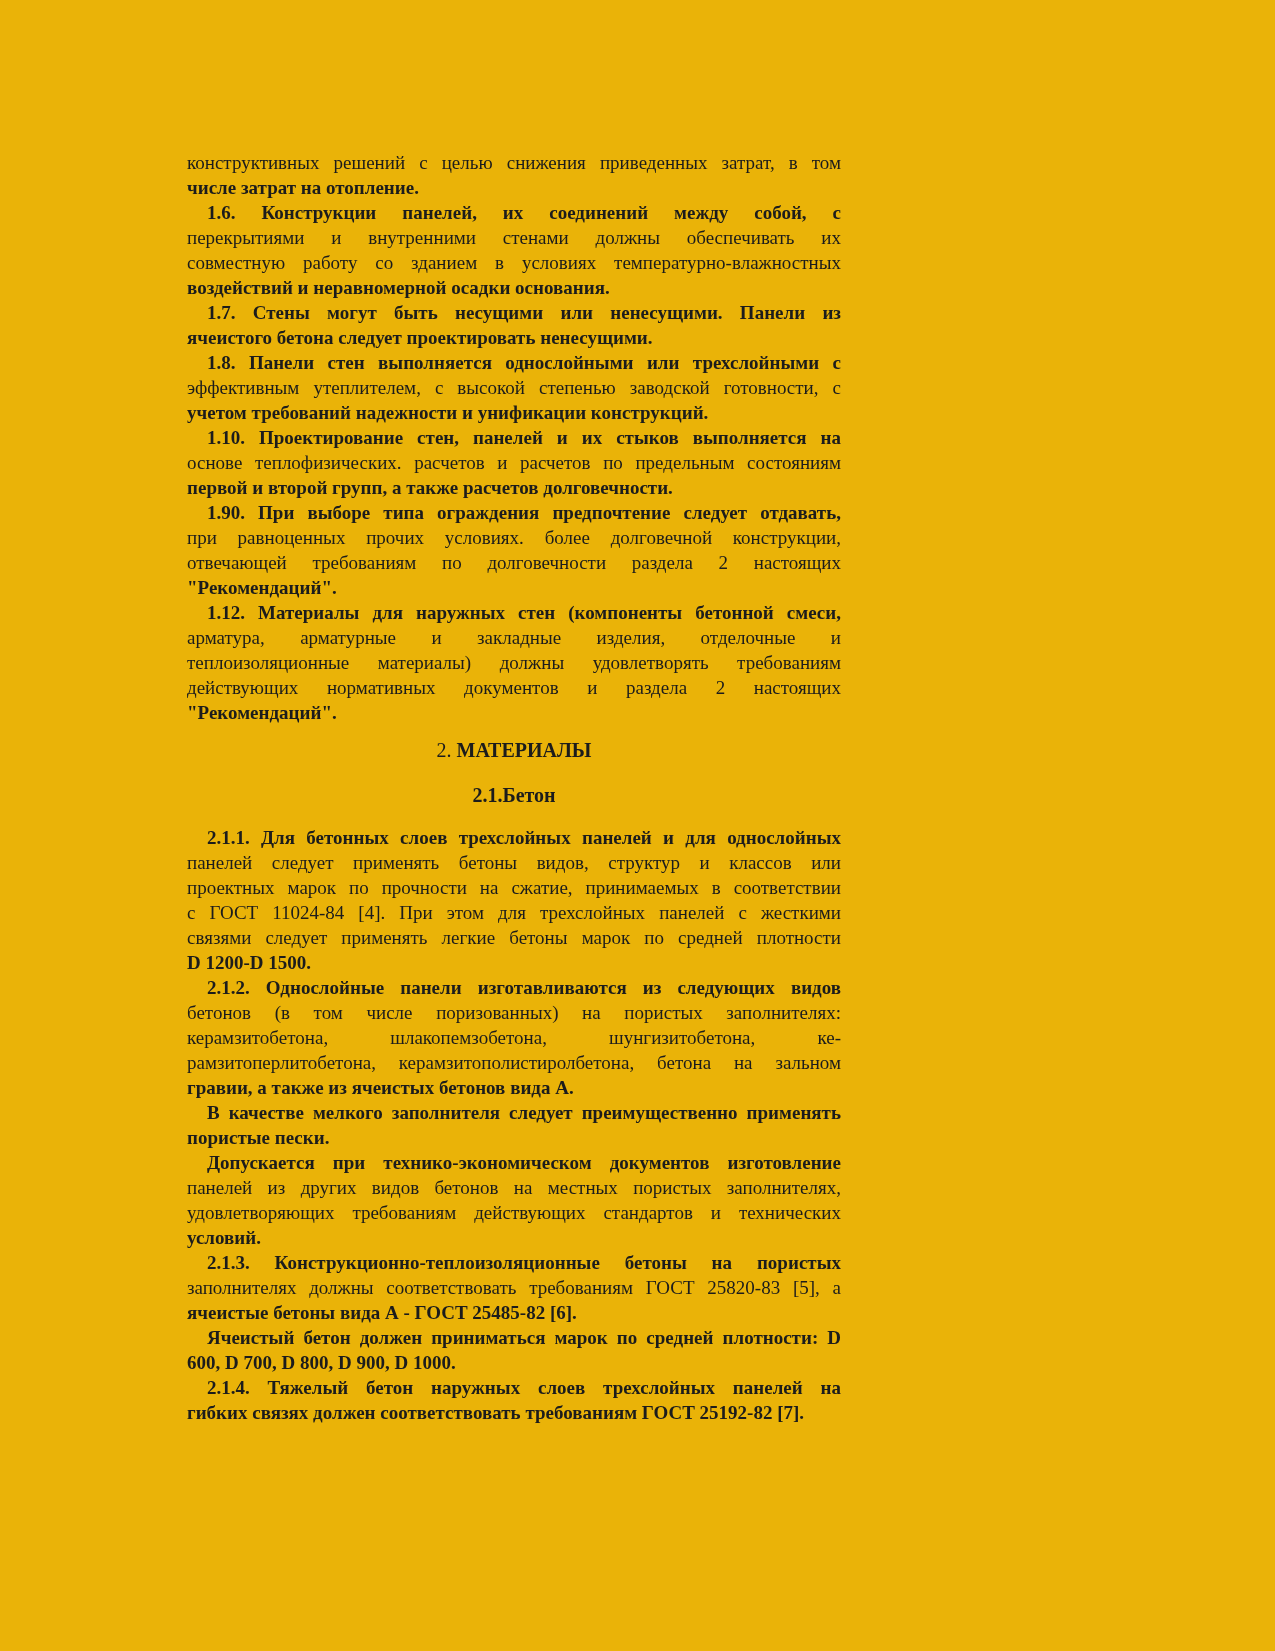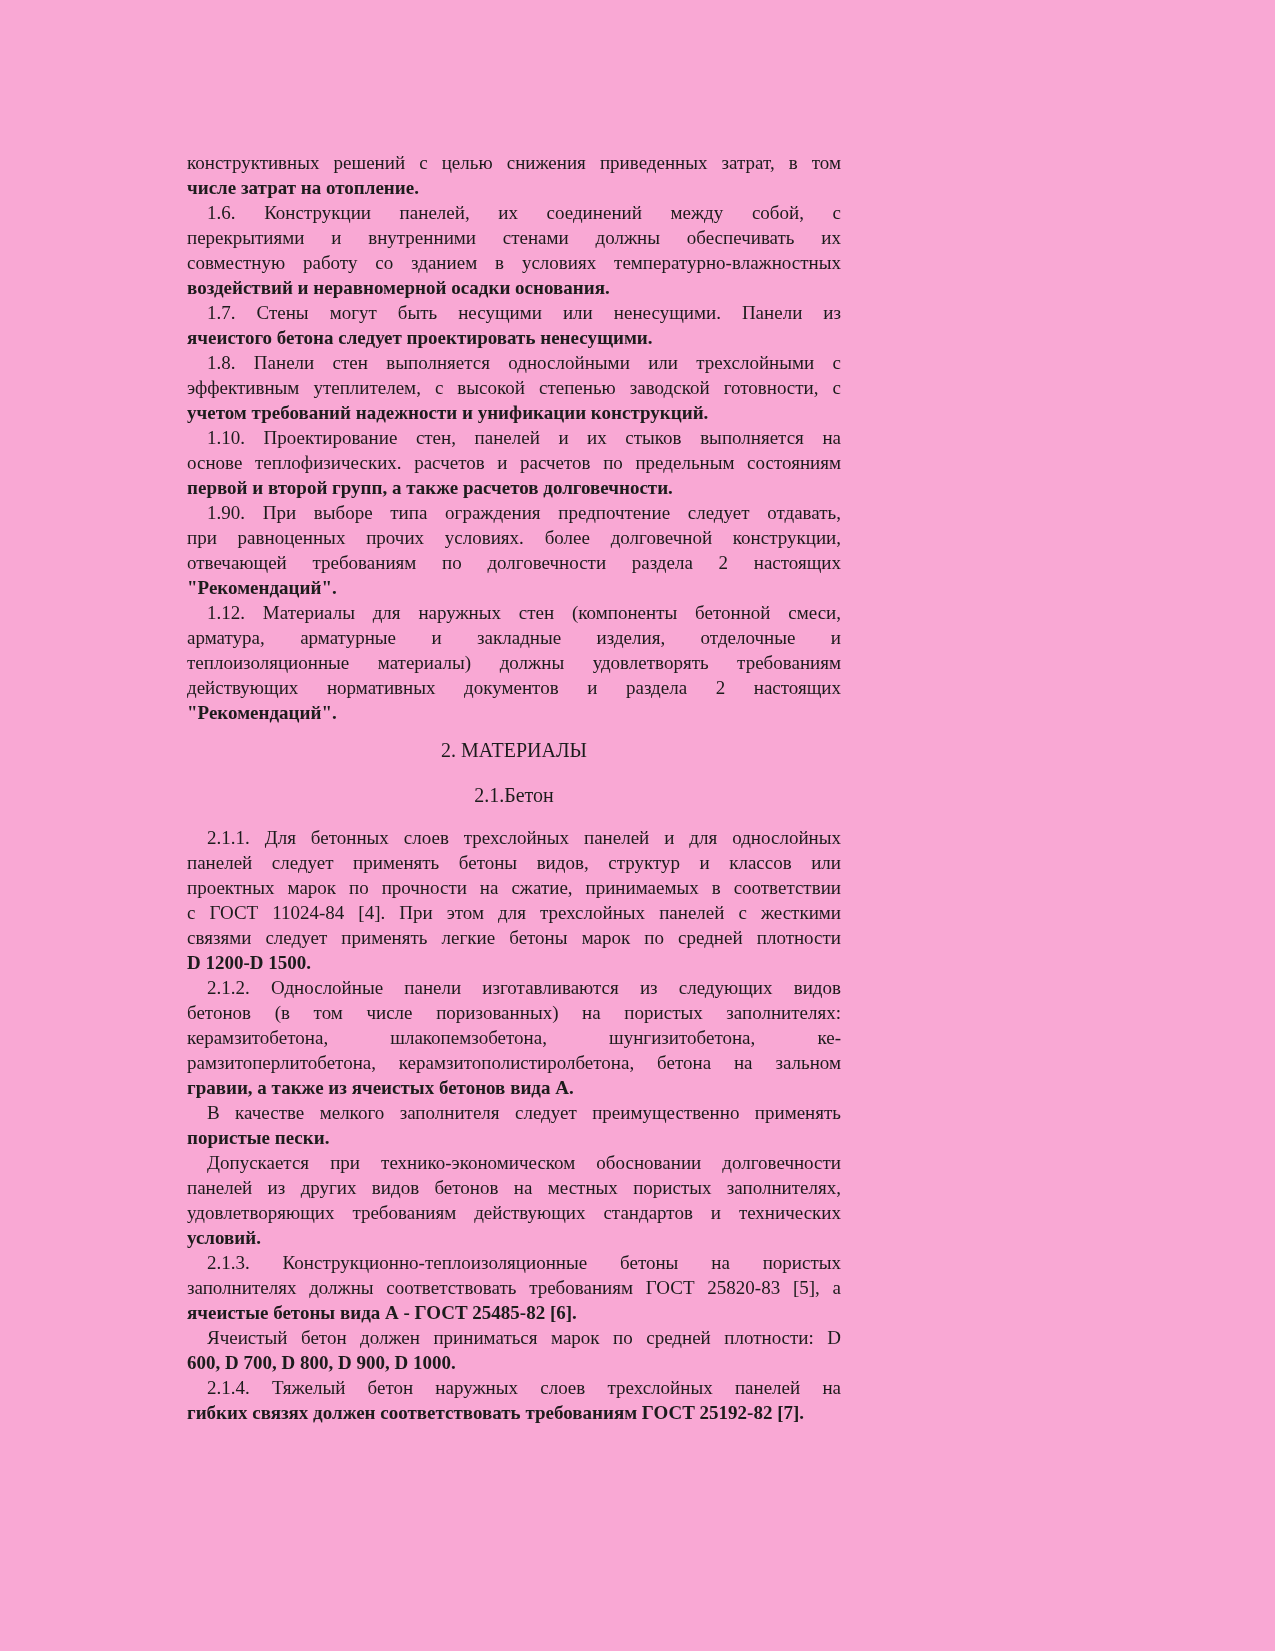--- a/index.html
+++ b/index.html
@@ -11,21 +11,21 @@
     width: 1275px;
     height: 1651px;
     position: relative;
     overflow: hidden;
   }
   .page {
     position: absolute;
     left: 0; top: 0;
     width: 1275px;
     height: 1651px;
-    background: #f9a8d4;
+    background: #eab308;
   }
   .content {
     position: absolute;
     left: 187px;
     top: 150px;
     width: 654px;
     font-family: "Liberation Serif", "DejaVu Serif", serif;
     font-size: 19px;
     line-height: 25px;
     color: #1c1c1c;
@@ -37,32 +37,33 @@
     white-space: normal;
     overflow: hidden;
     height: 25px;
   }
   .line.last {
     text-align-last: left;
     font-weight: bold;
   }
   .line.indent {
     text-indent: 20px;
+    font-weight: bold;
   }
   .heading {
     text-align: center;
     margin-top: 13px;
     height: 25px;
     font-size: 20px;
   }
   .heading.sub {
     margin-top: 20px;
     margin-bottom: 17px;
   }
-  .heading .b { font-weight: normal; }
+  .heading .b { font-weight: bold; }
 </style>
 </head>
 <body>
 
 <div class="page">
   <div class="content" style="color: rgb(28, 28, 28);">
       <div class="para">
         <div class="line">конструктивных решений с целью снижения приведенных затрат, в том</div>
         <div class="line last">числе затрат на отопление.</div>
       </div>
@@ -114,21 +115,21 @@
         <div class="line">бетонов (в том числе поризованных) на пористых заполнителях:</div>
         <div class="line">керамзитобетона, шлакопемзобетона, шунгизитобетона, ке-</div>
         <div class="line">рамзитоперлитобетона, керамзитополистиролбетона, бетона на зальном</div>
         <div class="line last">гравии, а также из ячеистых бетонов вида А.</div>
       </div>
       <div class="para">
         <div class="line indent">В качестве мелкого заполнителя следует преимущественно применять</div>
         <div class="line last">пористые пески.</div>
       </div>
       <div class="para">
-        <div class="line indent">Допускается при технико-экономическом обосновании долговечности</div>
+        <div class="line indent">Допускается при технико-экономическом документов изготовление</div>
         <div class="line">панелей из других видов бетонов на местных пористых заполнителях,</div>
         <div class="line">удовлетворяющих требованиям действующих стандартов и технических</div>
         <div class="line last">условий.</div>
       </div>
       <div class="para">
         <div class="line indent">2.1.3. Конструкционно-теплоизоляционные бетоны на пористых</div>
         <div class="line">заполнителях должны соответствовать требованиям ГОСТ 25820-83 [5], а</div>
         <div class="line last">ячеистые бетоны вида А - ГОСТ 25485-82 [6].</div>
       </div>
       <div class="para">

